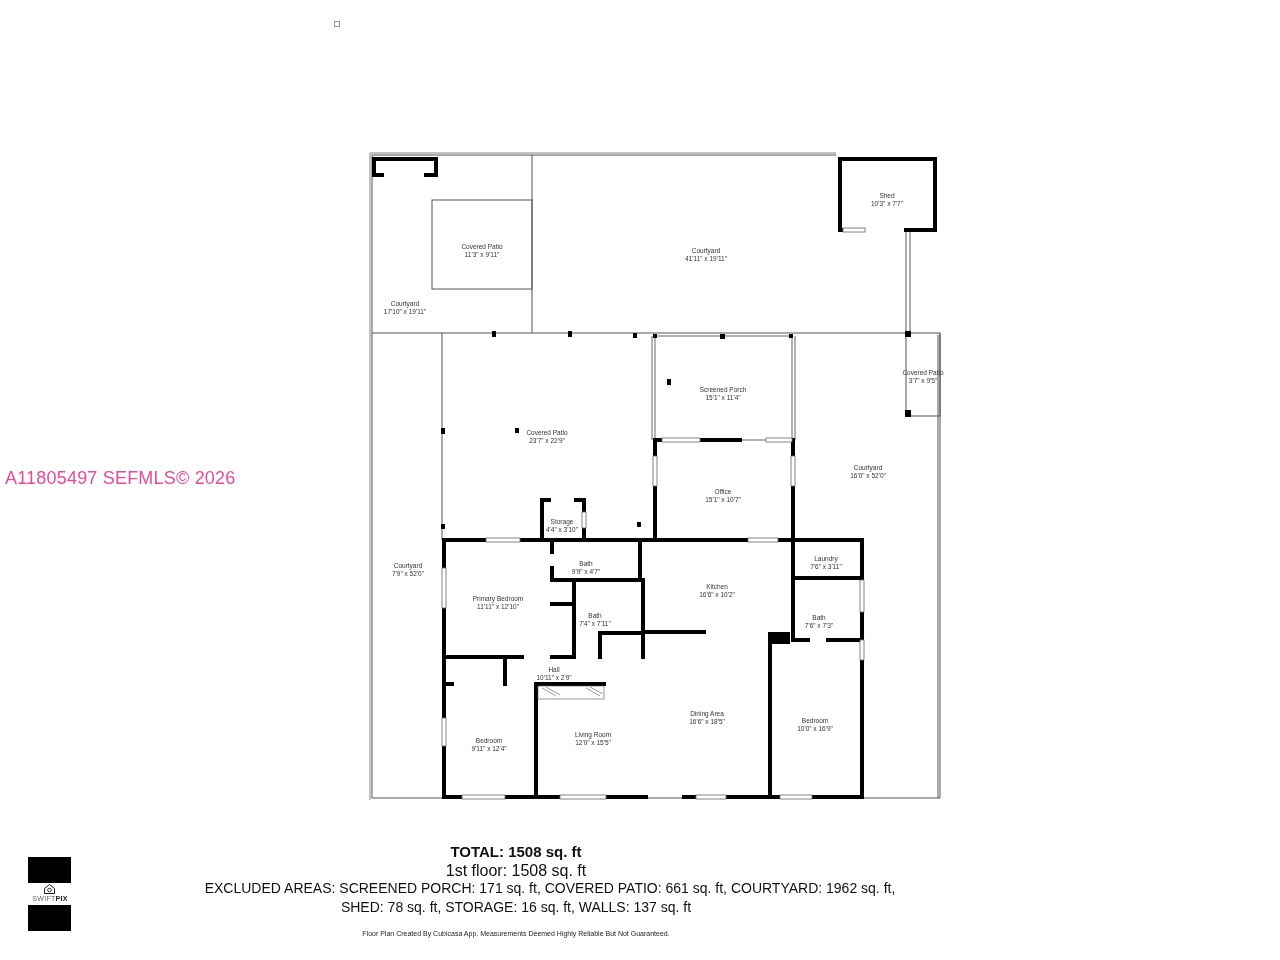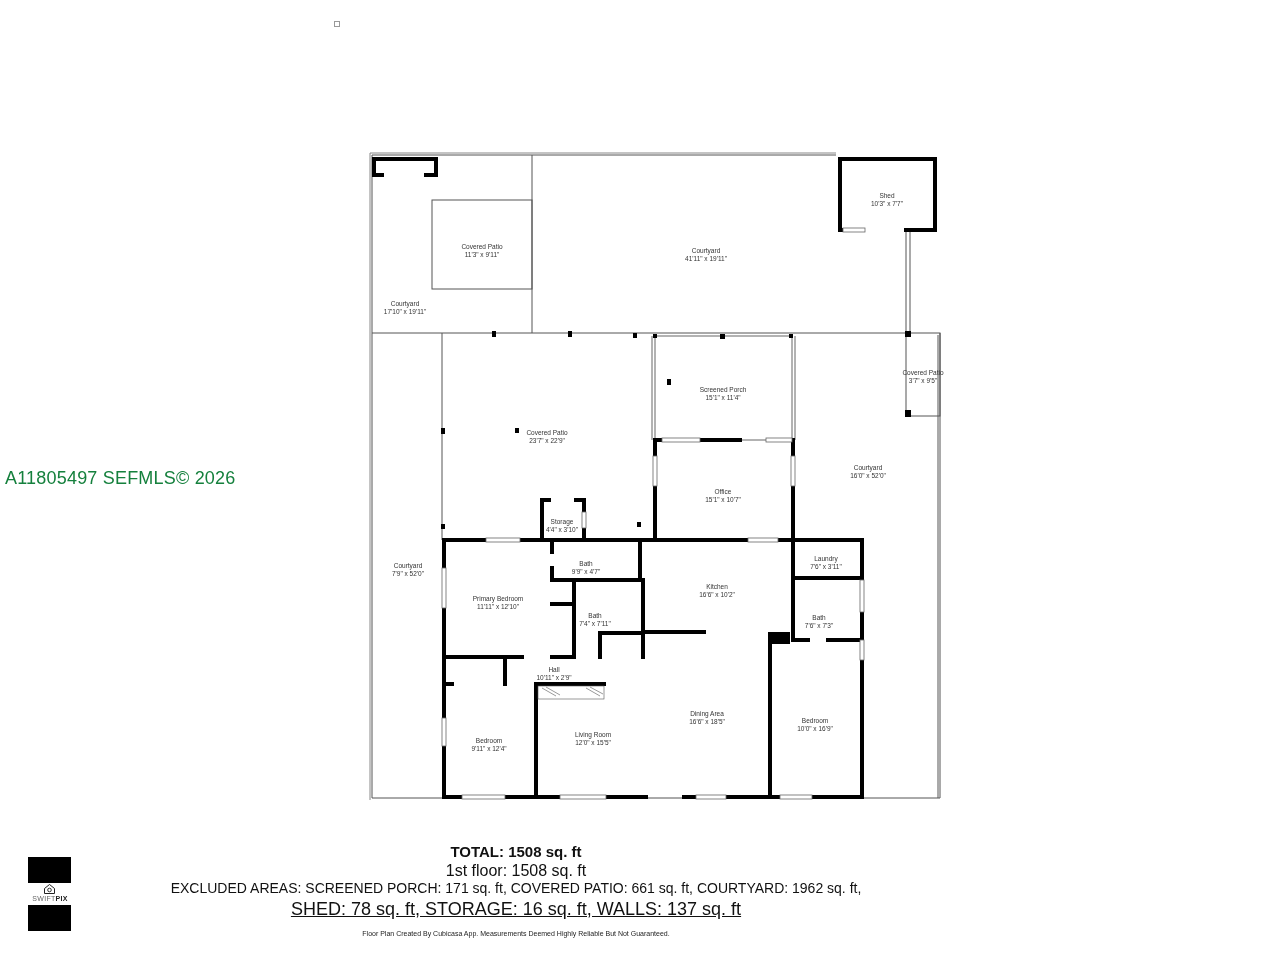--- a/index.html
+++ b/index.html
@@ -1,24 +1,24 @@
 <!DOCTYPE html>
 <html><head>
   <meta charset="utf-8">
   <style>
     html, body { margin: 0; padding: 0; background: #ffffff; }
     body { width: 1280px; height: 960px; position: relative; overflow: hidden; font-family: "DejaVu Sans", sans-serif; }
     .plan { position: absolute; left: 0; top: 0; width: 1280px; height: 960px; }
     .lbl { position: absolute; transform: translate(-50%, -50%); text-align: center; font-family: "Liberation Sans", sans-serif; font-size: 6.5px; line-height: 8px; color: #333; white-space: nowrap; }
-    .watermark { position: absolute; left: 5px; top: 468px; font-family: "Liberation Sans", sans-serif; font-size: 18px; color: #15803d; letter-spacing: 0.2px; }
+    .watermark { position: absolute; left: 5px; top: 468px; font-family: "Liberation Sans", sans-serif; font-size: 18px; color: #ec4899; letter-spacing: 0.2px; }
     .summary { position: absolute; left: 0; width: 1032px; text-align: center; font-family: "Liberation Sans", sans-serif; color: #111; }
     .total { top: 843px; font-size: 15px; font-weight: bold; }
     .floor { top: 862px; font-size: 16px; }
-    .excl1 { top: 880px; font-size: 14px; }
-    .excl2 { top: 899px; font-size: 18px; text-decoration: underline; }
+    .excl1 { top: 880px; font-size: 14px; padding-left: 34px; }
+    .excl2 { top: 899px; font-size: 14px; }
     .credit { top: 930px; font-size: 7px; color: #222; }
     .logo { position: absolute; left: 28px; top: 857px; width: 44px; }
     .logo .blk { width: 43px; height: 26px; background: #000; }
     .logo .mid { height: 22px; text-align: center; position: relative; }
     .logo .mid .txt { position: absolute; left: 0; right: 0; top: 12px; font-family: "Liberation Sans", sans-serif; font-size: 7px; letter-spacing: 0.3px; color: #666; }
     .logo .mid .txt b { color: #222; }
     .logo .house { position: absolute; left: 16px; top: 1px; width: 11px; height: 10px; }
     .tiny-mark { position: absolute; left: 334px; top: 21px; width: 4px; height: 4px; border: 1px solid #999; }
   </style>
 </head>

